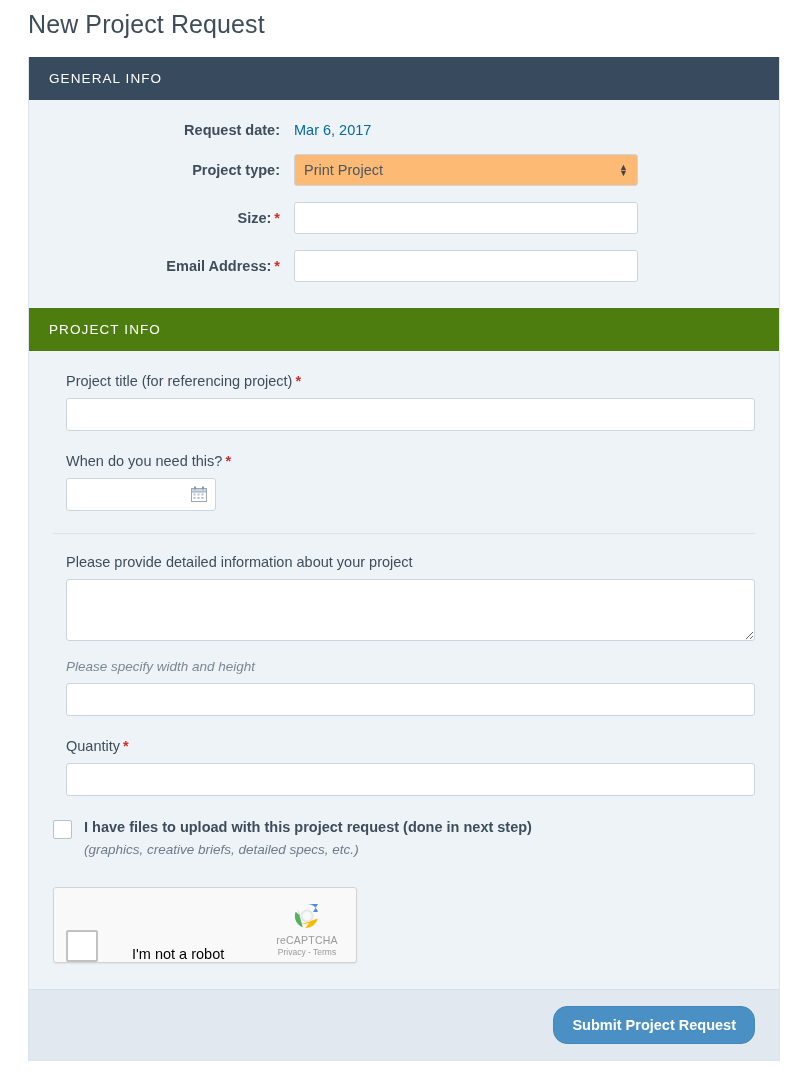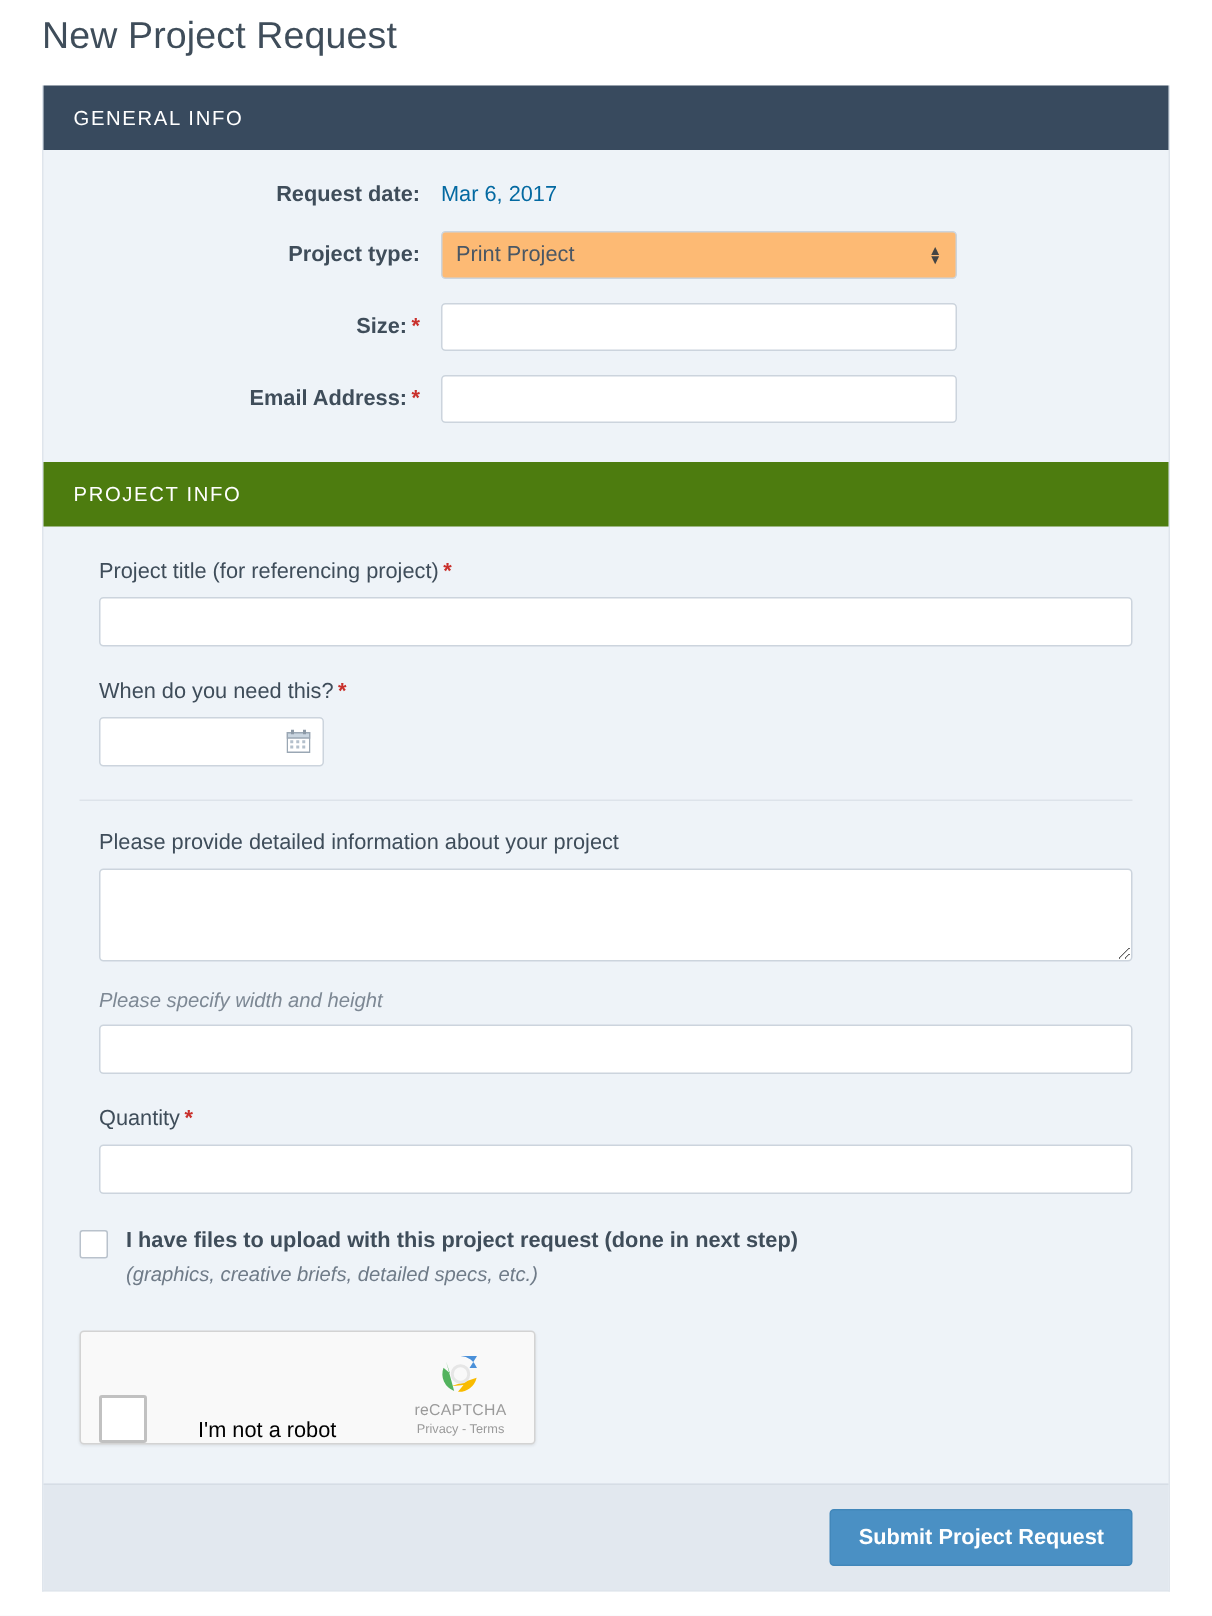--- a/index.html
+++ b/index.html
@@ -269,21 +269,21 @@
     background: #e2e8ef;
     border-top: 1px solid #d6dde5;
     padding: 16px 24px;
     display: flex;
     justify-content: flex-end;
   }
   .submit-btn {
     background: #4a90c4;
     color: #ffffff;
     border: 1px solid #4287ba;
-    border-radius: 3px;
+    border-radius: 14px;
     font-size: 14.5px;
     font-weight: bold;
     padding: 10px 18px;
     font-family: "Liberation Sans", sans-serif;
     cursor: pointer;
   }
 </style>
 </head>
 <body>
 

